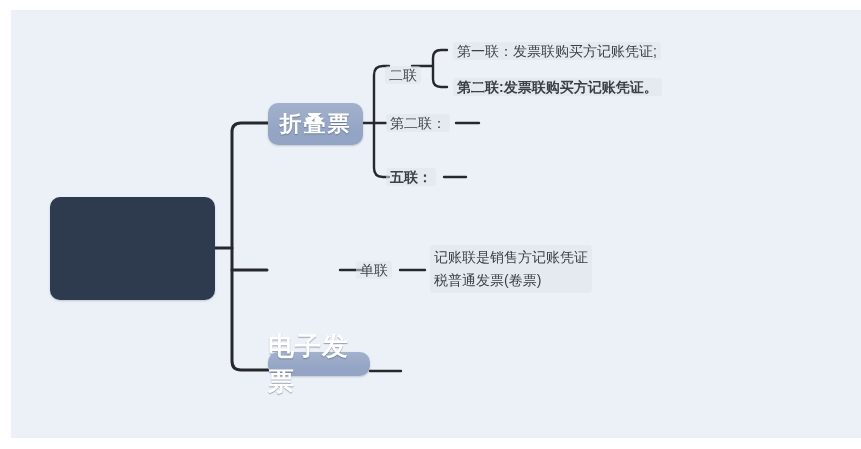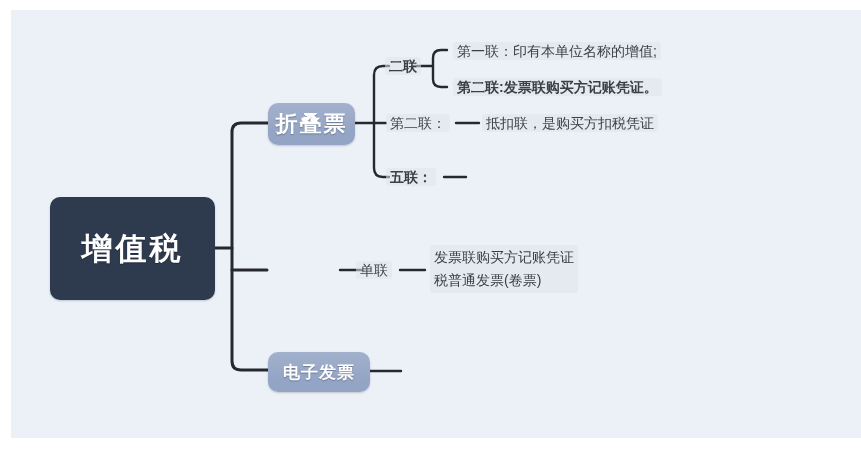--- a/index.html
+++ b/index.html
@@ -29,30 +29,30 @@
     left:50px;top:197px;width:165px;height:103px;
     background:var(--root-bg,#2e3a4d);
     font-size:31px;line-height:40px;letter-spacing:3px;
     text-shadow:0 1px 1px rgba(0,0,0,0.3);
   }
   .branch{
     background:linear-gradient(180deg,#a2b1cc 0%,var(--branch-bg,#93a4c4) 70%);
     font-size:22px;letter-spacing:2px;
     text-shadow:0 1px 1px rgba(70,80,100,0.5);
   }
-  .folded-node{left:268px;top:103px;width:87px;height:42px;}
+  .folded-node{left:268px;top:103px;width:95px;height:42px;}
   .printed-node{left:267px;top:248px;width:73px;height:44px;}
-  .electronic-node{left:268px;top:352px;width:102px;height:40px;font-size:17px;letter-spacing:1px;}
+  .electronic-node{left:268px;top:352px;width:102px;height:24px;font-size:26px;letter-spacing:1px;}
   .lbl,.txt{
     position:absolute;font-size:14px;line-height:16px;color:var(--text,#3b3f46);
     background:var(--text-highlight,rgba(224,228,235,0.55));
     padding:1px 4px;border-radius:3px;width:max-content;
     white-space:pre-line;
   }
-  .two-label{left:385px;top:57px;font-weight:bold;}
+  .two-label{left:385px;top:66px;}
   .two-item1{left:453px;top:42px;}
   .two-item2{left:453px;top:78px;font-weight:bold;}
   .second-label{left:386px;top:114px;}
   .second-desc{left:482px;top:114px;}
   .five-label{left:386px;top:168px;font-weight:bold;}
   .five-desc{left:467px;top:145px;line-height:19px;}
   .danlian-label{left:356px;top:261px;}
   .printed-desc{left:430px;top:245px;line-height:23px;}
   .electronic-desc{left:404px;top:331px;line-height:18px;}
 </style>
@@ -71,32 +71,30 @@
     <path class="thin" d="M412 66 H433"></path>
     <path class="thin" d="M447 50 H441 Q433 50 433 58 V79 Q433 87 441 87 H447"></path>
     <path class="thin" d="M456 123 H479"></path>
     <path class="thin" d="M444 177 H466"></path>
     <path class="thin" d="M340 270 H362"></path>
     <path class="thin" d="M400 270 H425"></path>
     <path class="thin" d="M370 371 H401"></path>
   </svg>
 
   <div class="node root">
-    <div>增值税</div>
   </div>
 
   <div class="node branch folded-node">折叠票</div>
   <div class="node branch electronic-node">电子发票</div>
 
   <div class="lbl two-label">二联</div>
-  <div class="txt two-item1">第一联：印有本单位名称的增值;</div>
+  <div class="txt two-item1">第一联：发票联购买方记账凭证;</div>
   <div class="txt two-item2">第二联:发票联购买方记账凭证。</div>
 
   <div class="lbl second-label">第二联：</div>
-  <div class="txt second-desc">抵扣联，是购买方扣税凭证</div>
 
   <div class="lbl five-label">五联：</div>
 
   <div class="lbl danlian-label">单联</div>
-  <div class="txt printed-desc">发票联购买方记账凭证
+  <div class="txt printed-desc">记账联是销售方记账凭证
 税普通发票(卷票)</div>
 
 </div>
 
 </body></html>

